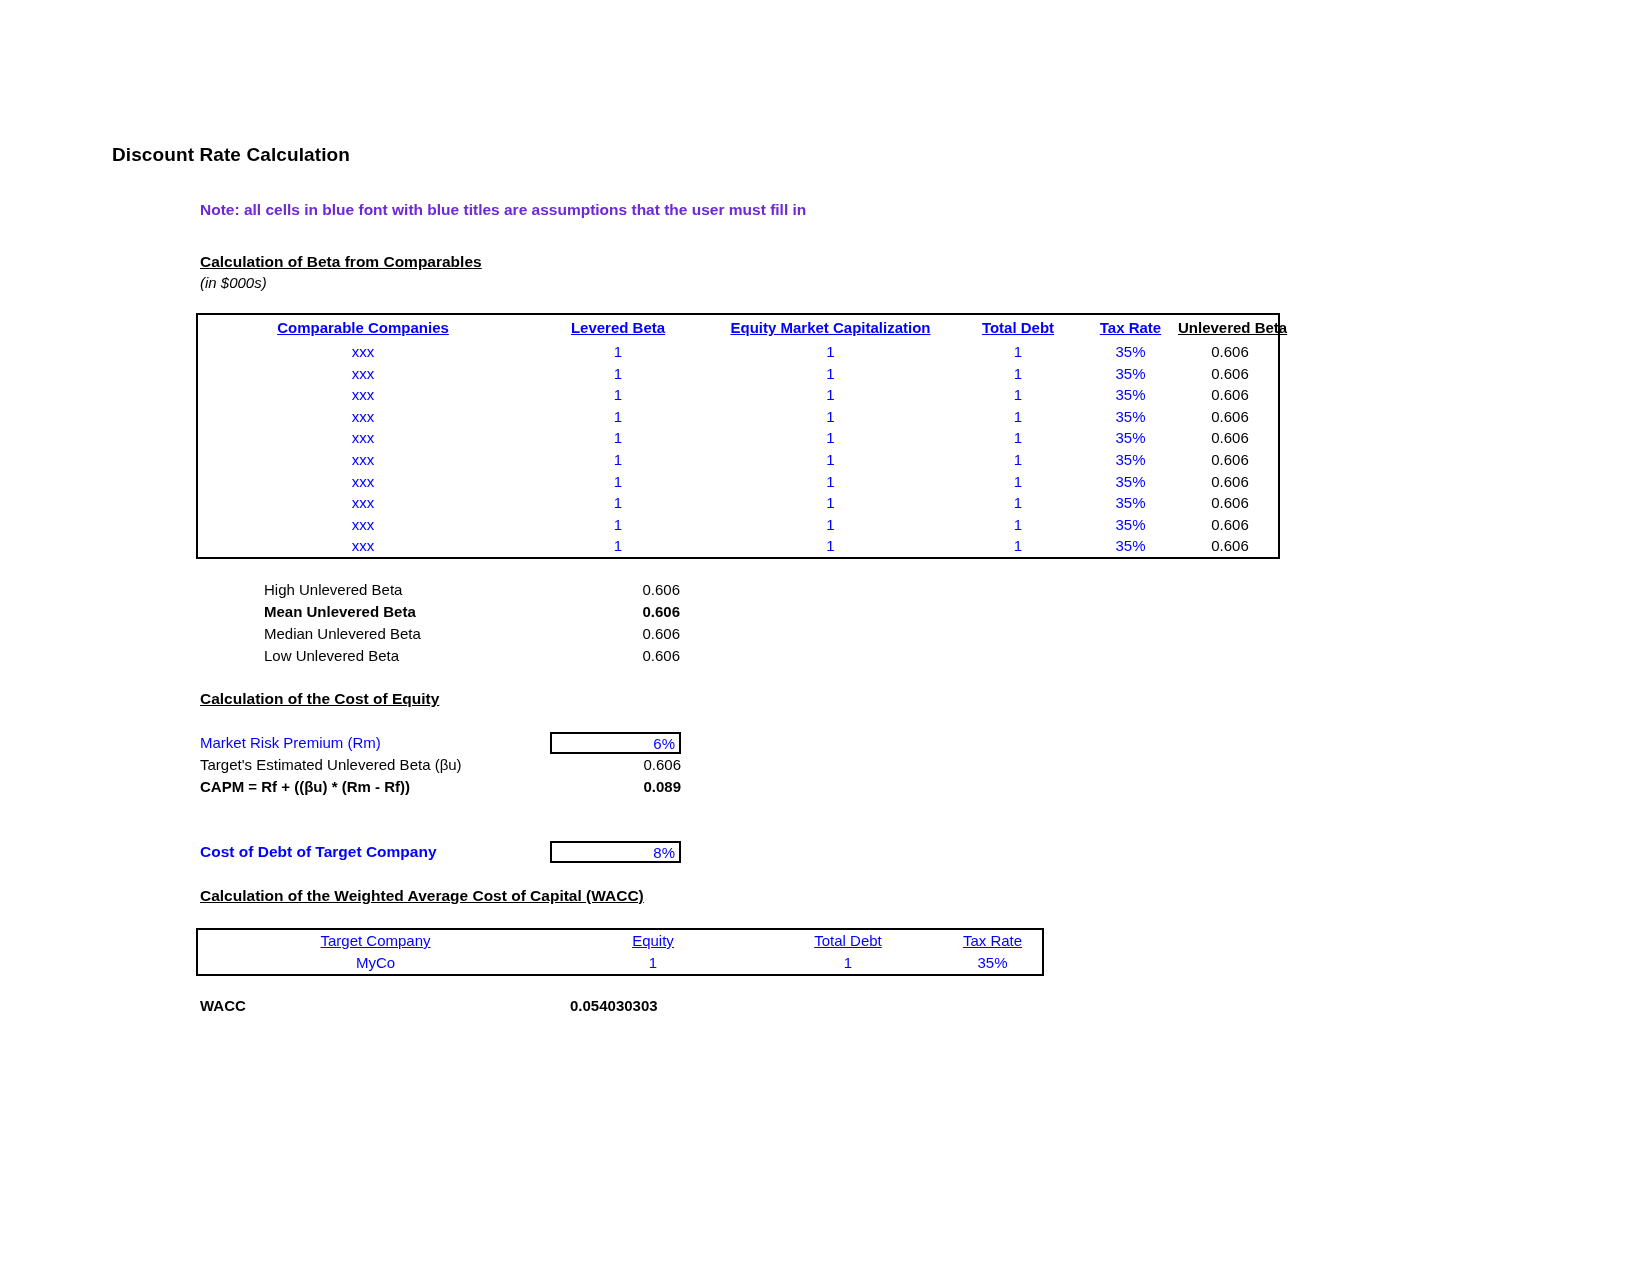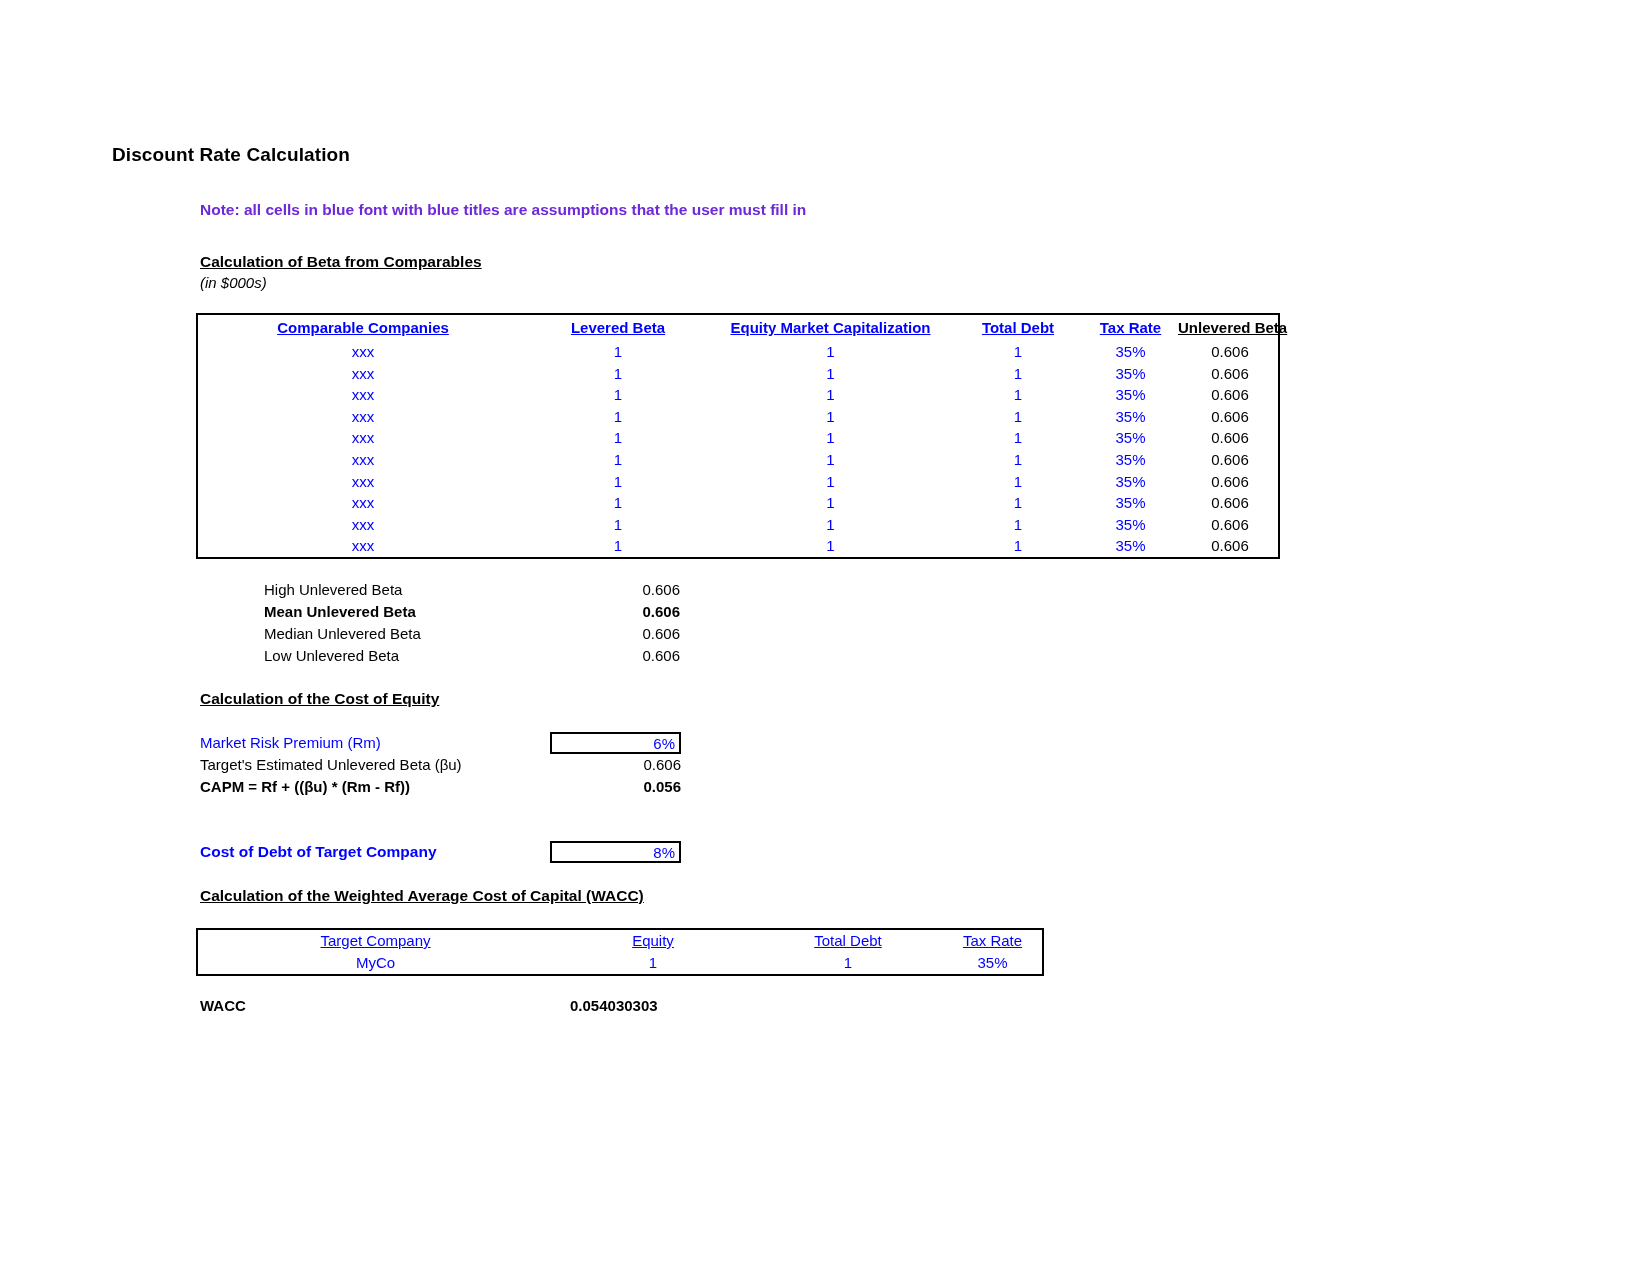--- a/index.html
+++ b/index.html
@@ -382,21 +382,21 @@
     <div class="coe-row">
       <span class="lbl blue-lbl">Market Risk Premium (Rm)</span>
       <span class="input-box box-mrp">6%</span>
     </div>
     <div class="coe-row">
       <span class="lbl">Target's Estimated Unlevered Beta (βu)</span>
       <span class="val">0.606</span>
     </div>
     <div class="coe-row bold">
       <span class="lbl">CAPM = Rf + ((βu) * (Rm - Rf))</span>
-      <span class="val">0.056</span>
+      <span class="val">0.089</span>
     </div>
   </div>
 
   <div class="cod-label">Cost of Debt of Target Company</div>
   <div class="cod-box">8%</div>
 
   <div class="section-head" style="left:200px; top:887px;">Calculation of the Weighted Average Cost of Capital (WACC)</div>
 
   <div class="wacc-table">
     <table>

